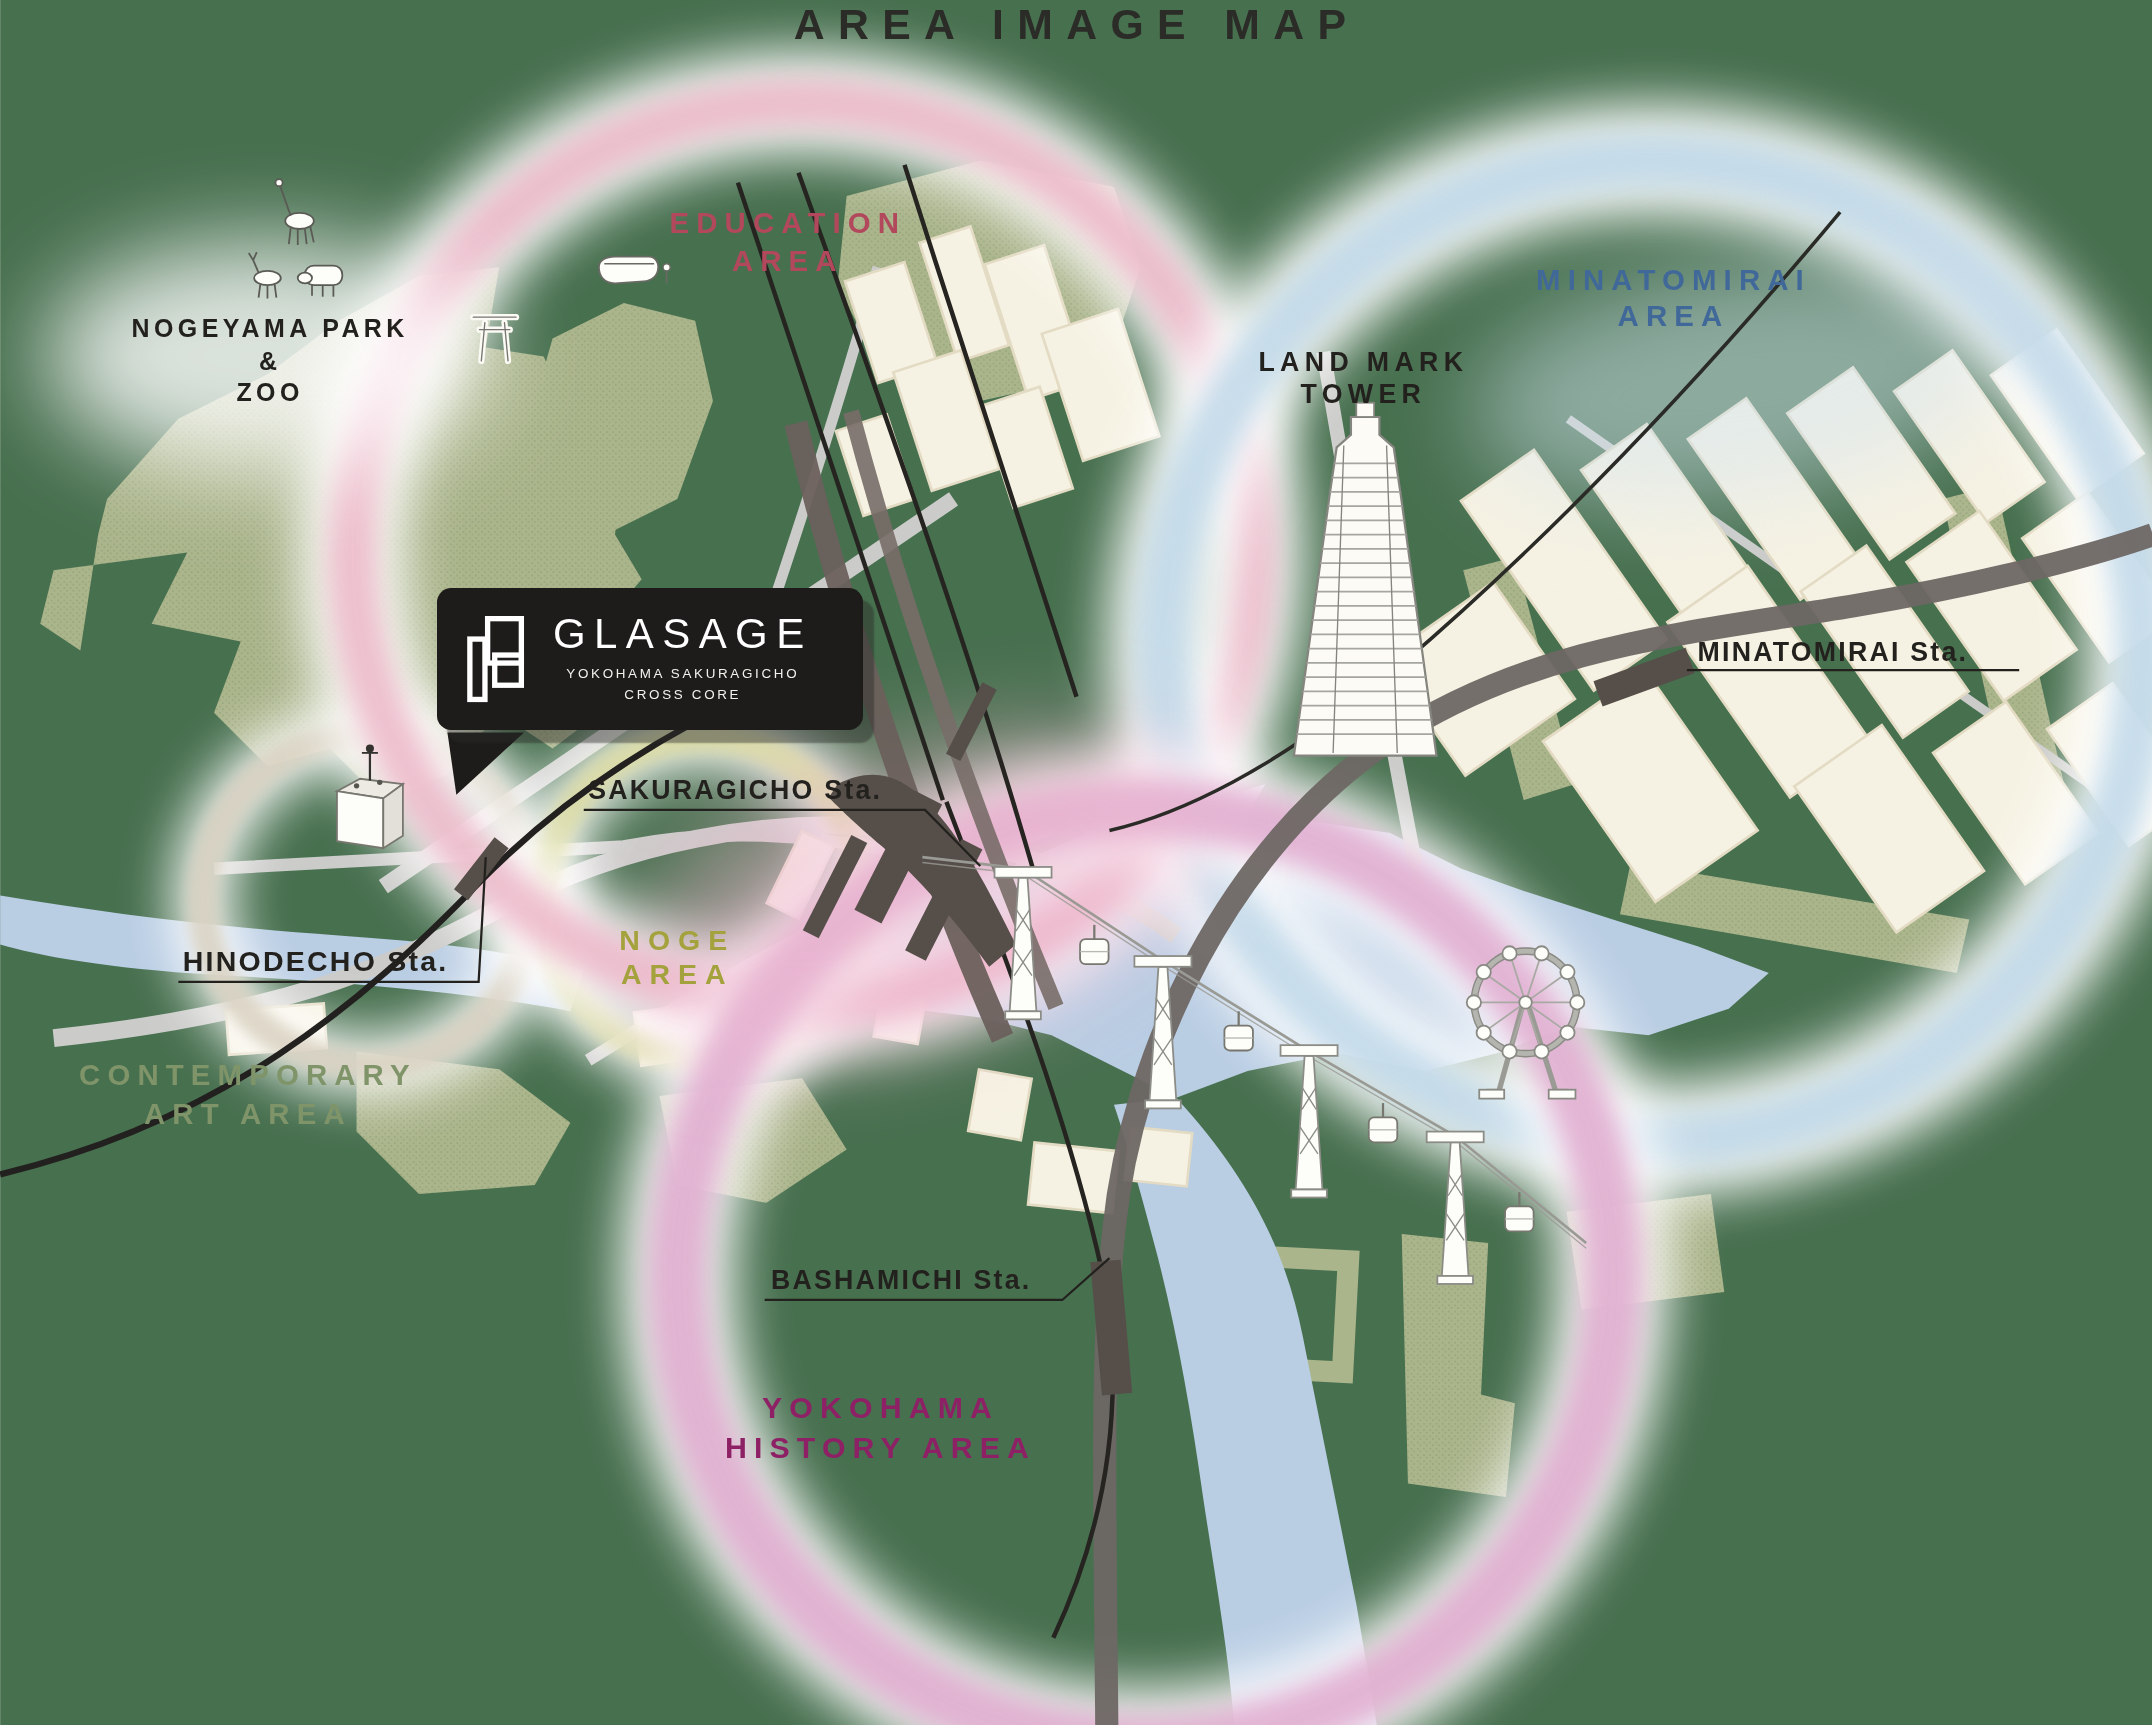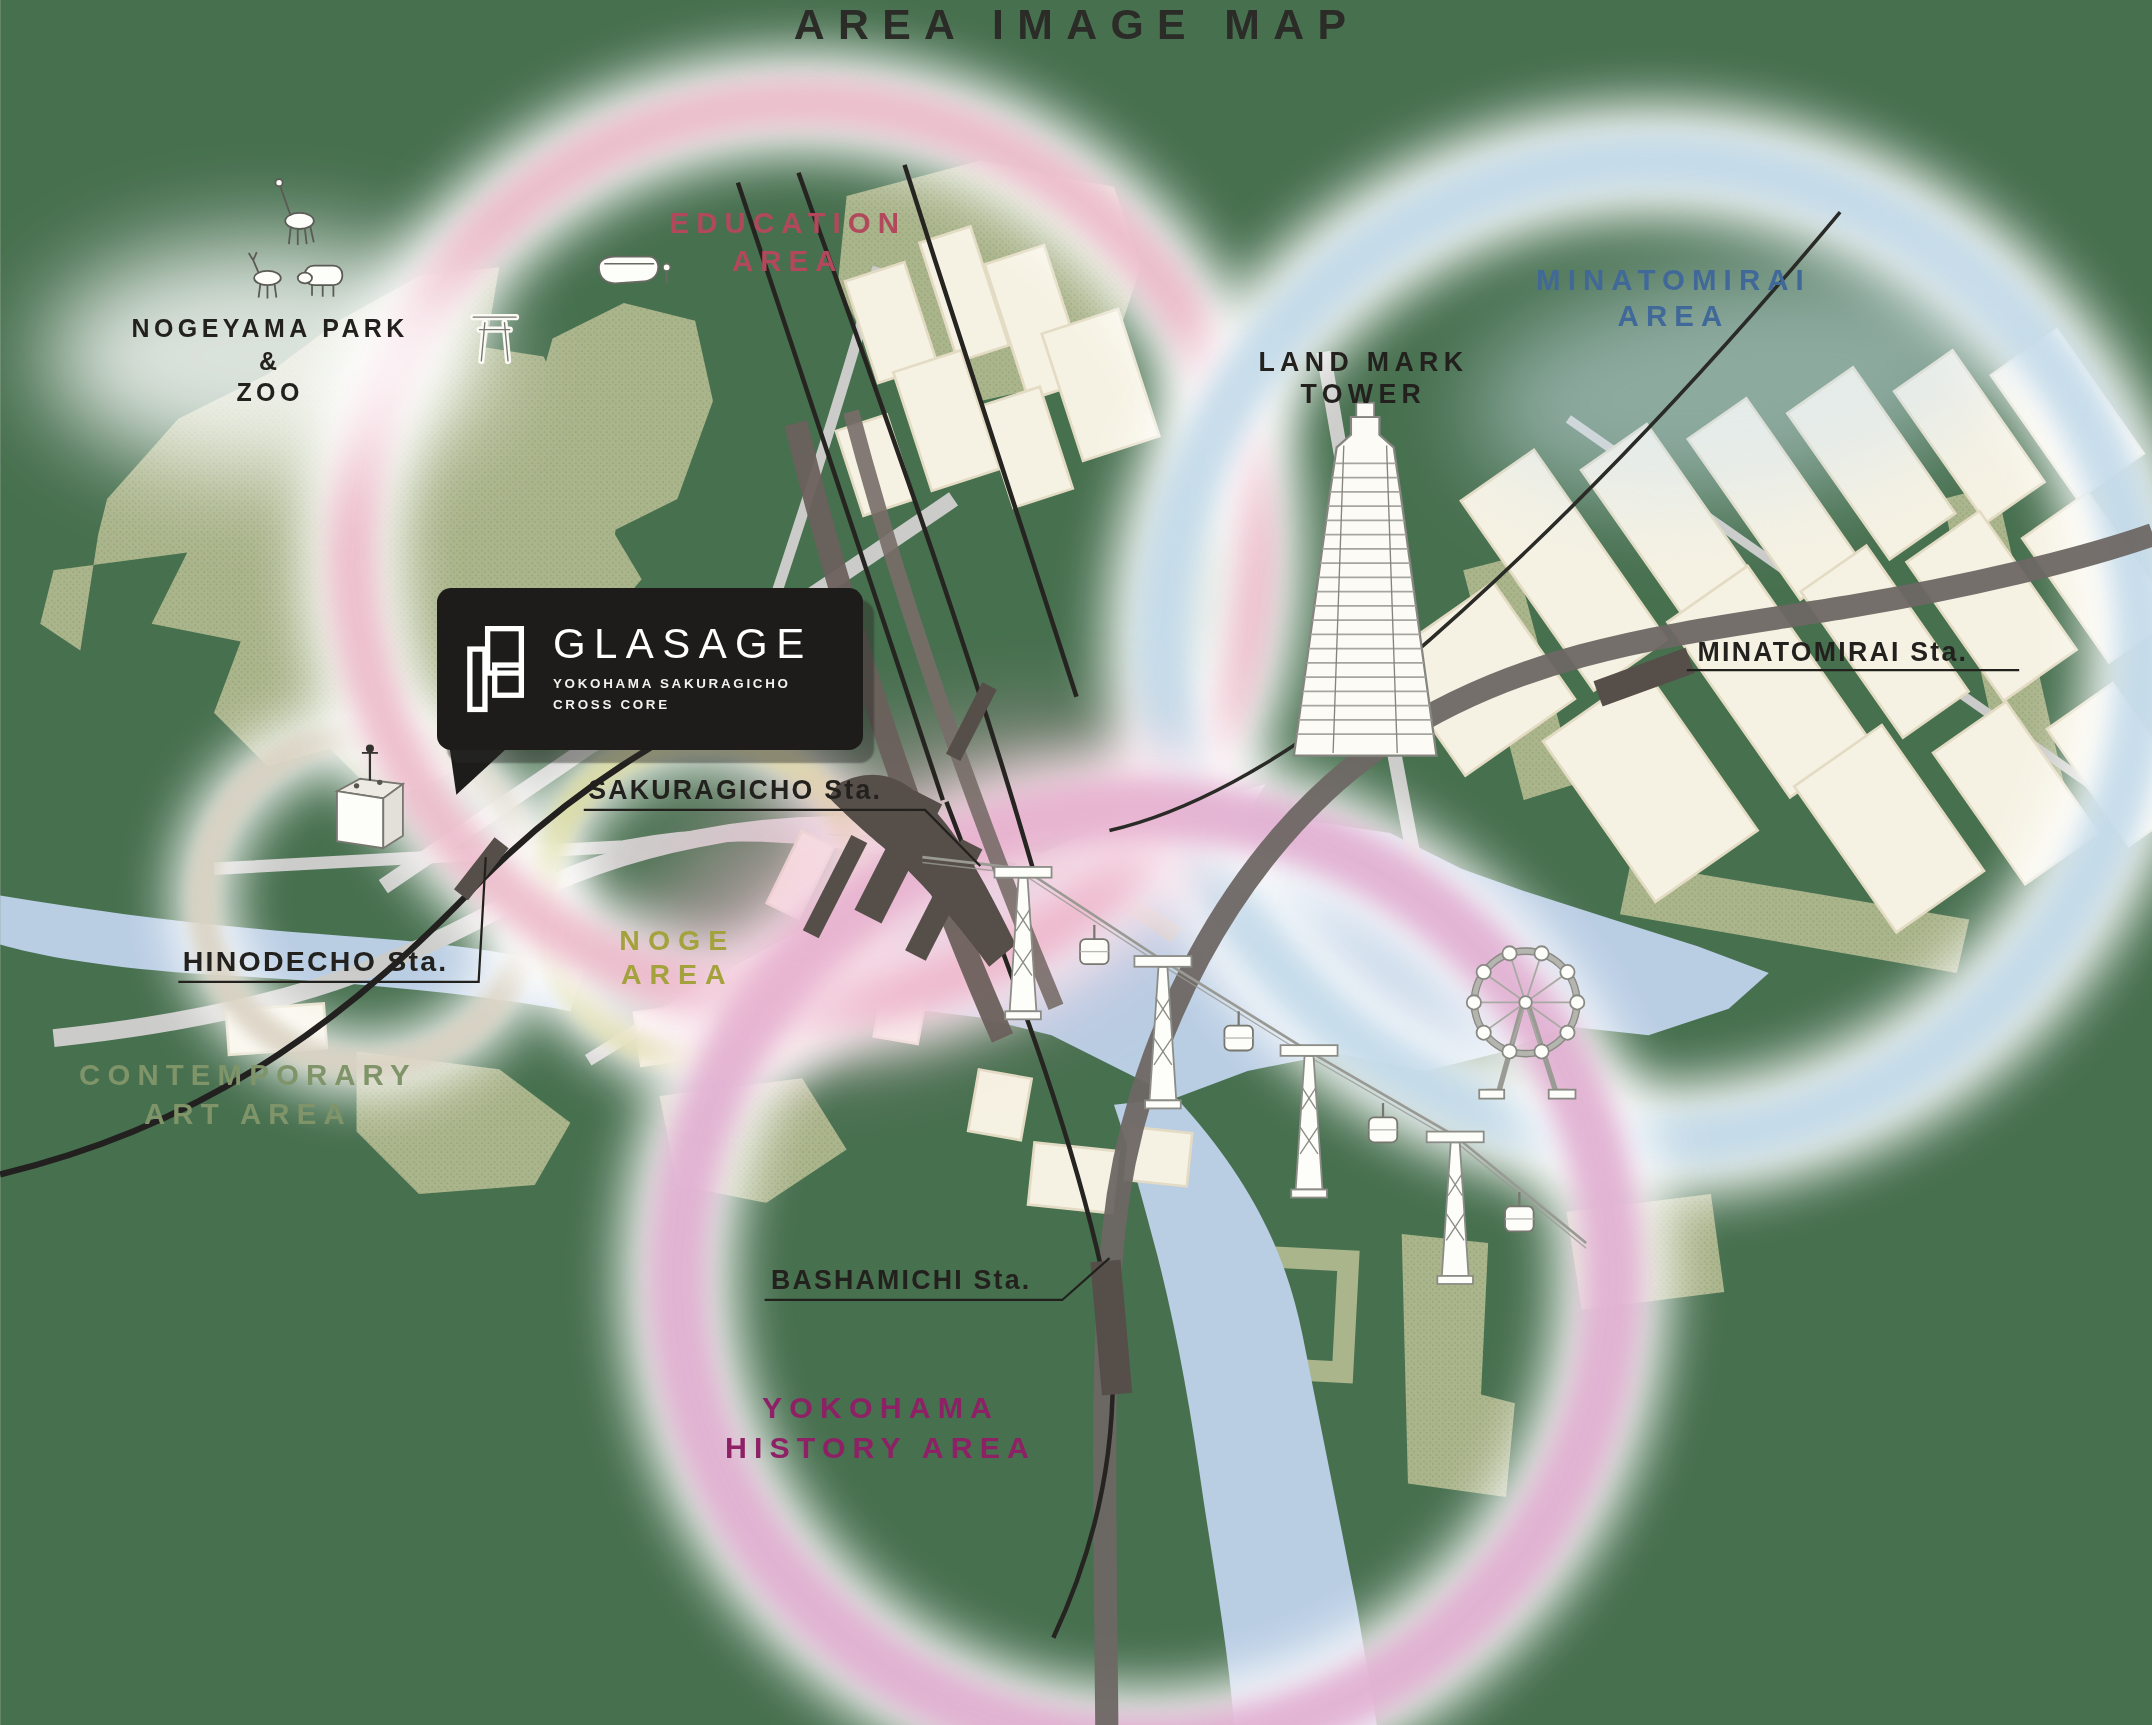--- a/index.html
+++ b/index.html
@@ -4,34 +4,34 @@
 <style>
   html,body{margin:0;padding:0;}
   body{
     width:2153px;height:1725px;
     font-family:"Liberation Sans",sans-serif;
     background:#ffffff;
   }
   .stage{position:relative;width:2153px;height:1725px;overflow:hidden;padding-left:28px;}
   .stage svg.mapart{position:absolute;left:0;top:0;}
   .badge{
-    position:absolute;left:437px;top:588px;width:426px;height:162px;
+    position:absolute;left:437px;top:588px;width:426px;height:142px;
     background:#1d1c1a;border-radius:14.3px;
     box-shadow:10.7px 12.5px 1.8px rgba(43,43,40,.45);
     display:flex;align-items:center;gap:27px;
-    padding:0 30px;box-sizing:border-box;z-index:5;
+    padding:0 30px;box-sizing:border-box;z-index:5;text-align:center;
   }
   .badge .mark{flex:0 0 auto;display:block;}
   .badge .txt{display:flex;flex-direction:column;justify-content:center;}
   .badge .name{
     color:#ffffff;font-size:42px;letter-spacing:.2em;font-weight:400;
     line-height:1;white-space:nowrap;
   }
   .badge .sub{
-    color:#f2f1ec;font-size:13.4px;letter-spacing:.2em;font-weight:700;
+    color:#f2f1ec;font-size:13.4px;letter-spacing:.2em;font-weight:400;
     line-height:1.5;margin-top:9px;white-space:nowrap;
   }
   text{font-family:"Liberation Sans",sans-serif;}
 </style>
 </head>
 <body>
 
 <div class="stage">
 <svg class="mapart" width="2153" height="1725" viewBox="0 0 2416 1936">
   <defs>

